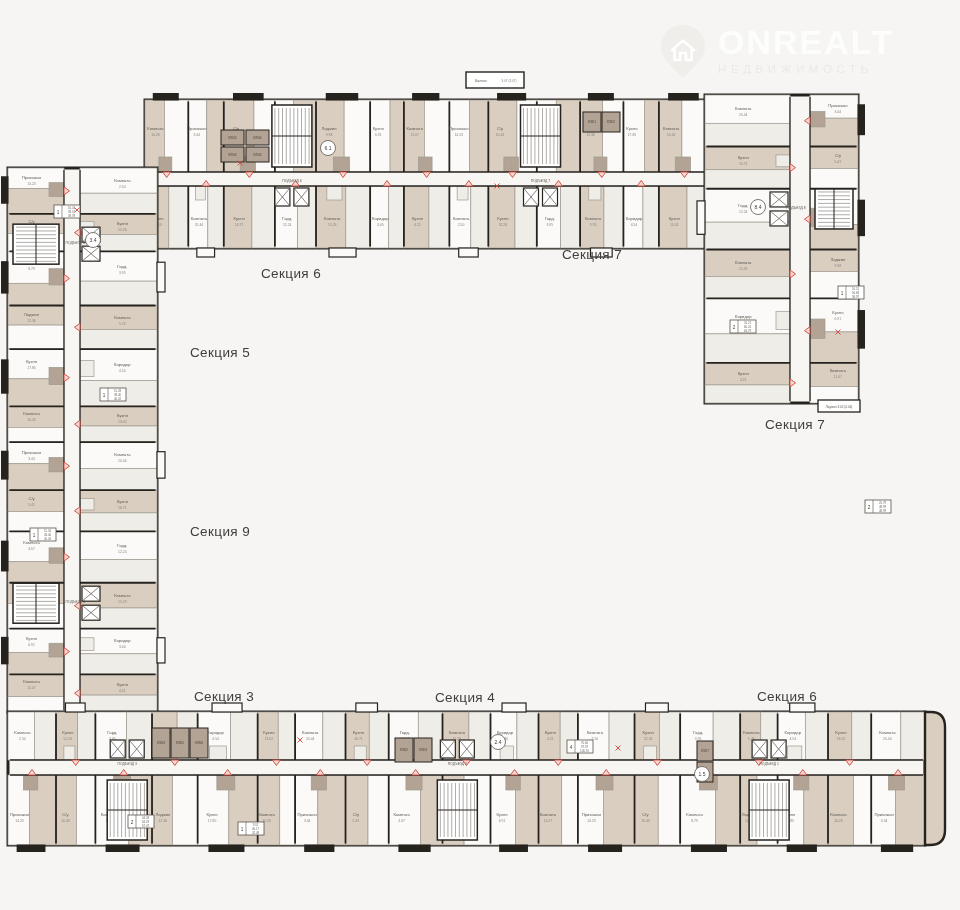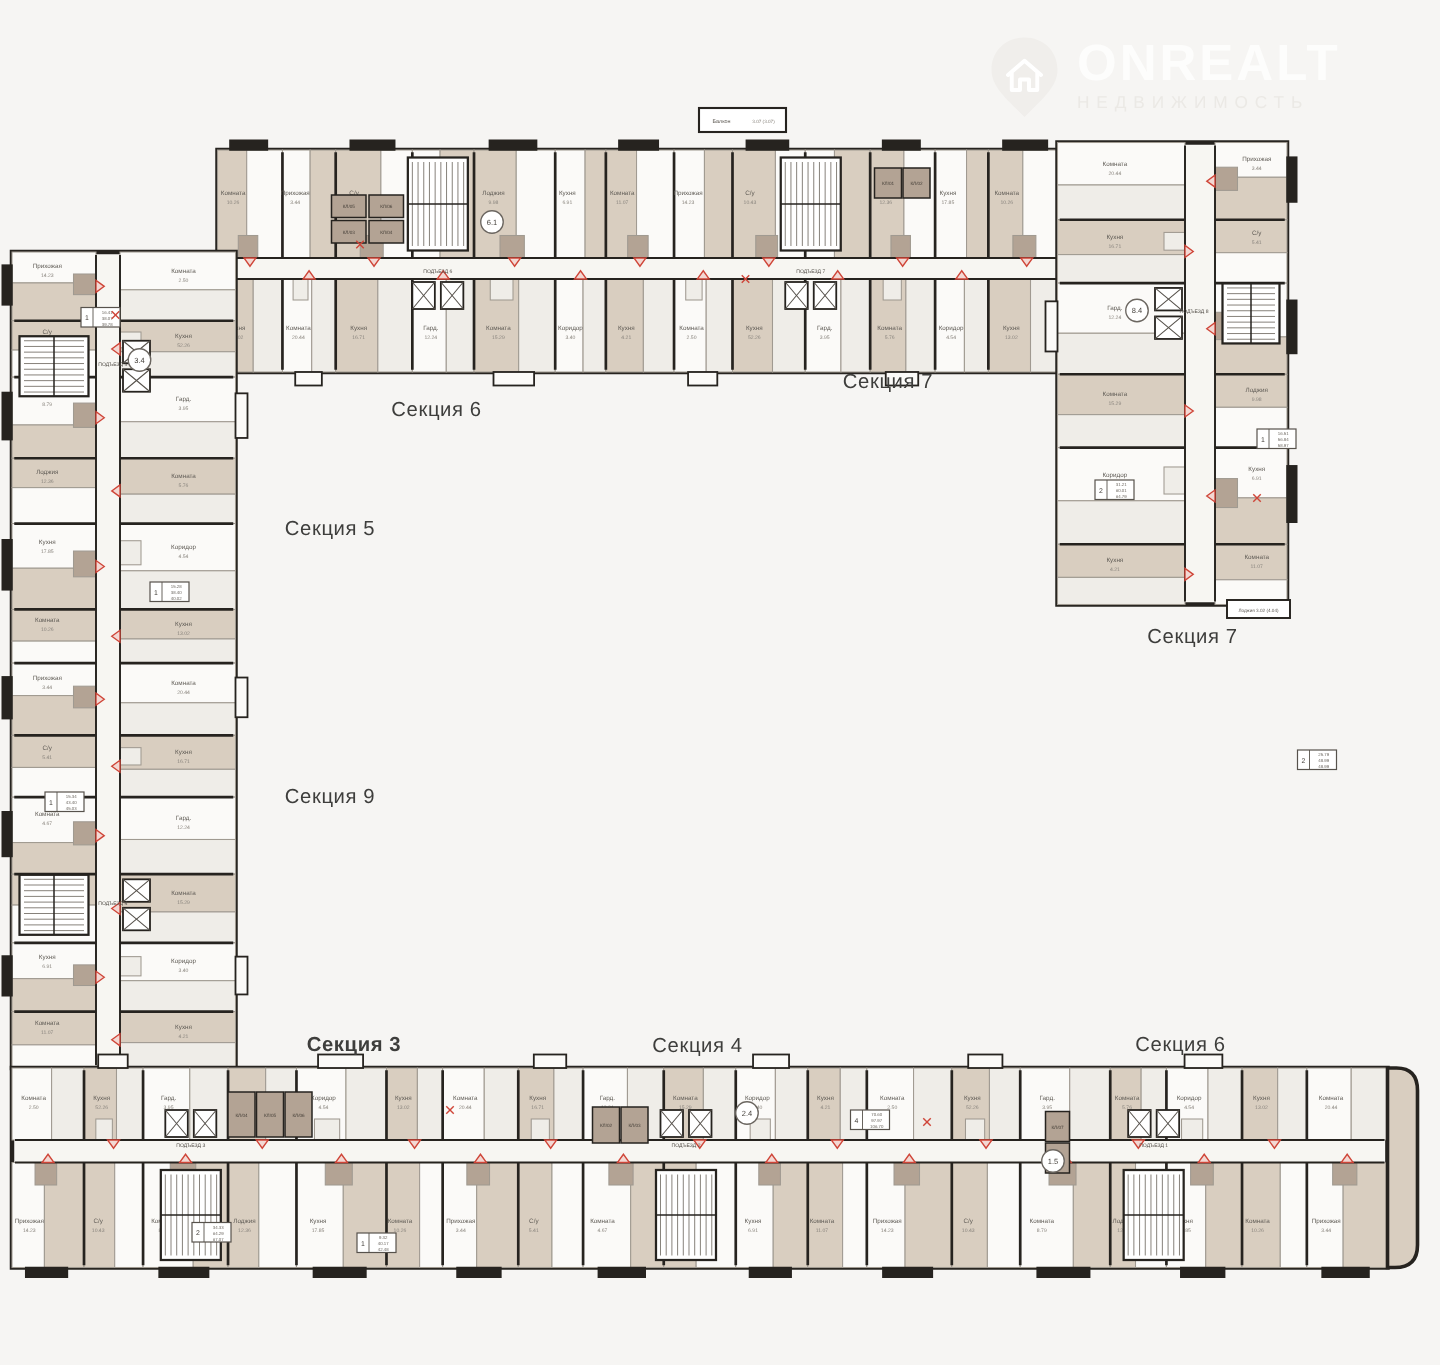--- a/index.html
+++ b/index.html
@@ -882,21 +882,21 @@
         <line x1="835.5" y1="329.5" x2="840.5" y2="334.5" stroke="#cf4538" stroke-width="0.9"></line>
         <line x1="840.5" y1="329.5" x2="835.5" y2="334.5" stroke="#cf4538" stroke-width="0.9"></line>
         <line x1="297.5" y1="737.5" x2="302.5" y2="742.5" stroke="#cf4538" stroke-width="0.9"></line>
         <line x1="302.5" y1="737.5" x2="297.5" y2="742.5" stroke="#cf4538" stroke-width="0.9"></line>
       </g>
     </svg>
 
   <div id="section-labels">
       <div class="section-label" style="left: 787px; top: 696px;">Секция 6</div>
       <div class="section-label" style="left: 465px; top: 697px;">Секция 4</div>
-      <div class="section-label" style="left: 236px; top: 696px; font-weight: bold;">Секция 3</div>
+      <div class="section-label" style="left: 224px; top: 696px;">Секция 3</div>
       <div class="section-label" style="left: 220px; top: 531px;">Секция 9</div>
       <div class="section-label" style="left: 220px; top: 352px;">Секция 5</div>
       <div class="section-label" style="left: 291px; top: 273px; text-align: right;">Секция 6</div>
       <div class="section-label" style="left: 592px; top: 254px;">Секция 7</div>
       <div class="section-label" style="left: 795px; top: 424px;">Секция 7</div>
     </div>
 
   <div class="logo">
     <svg width="46" height="56" viewBox="0 0 46 56">
       <path id="logo-pin" d="M23,1 C35.5,1 45,10 45,22.5 C45,33 36,41 28.5,48.5 L23,54 L17.5,48.5 C10,41 1,33 1,22.5 C1,10 10.5,1 23,1 Z" fill="#f0eeeb"></path>

